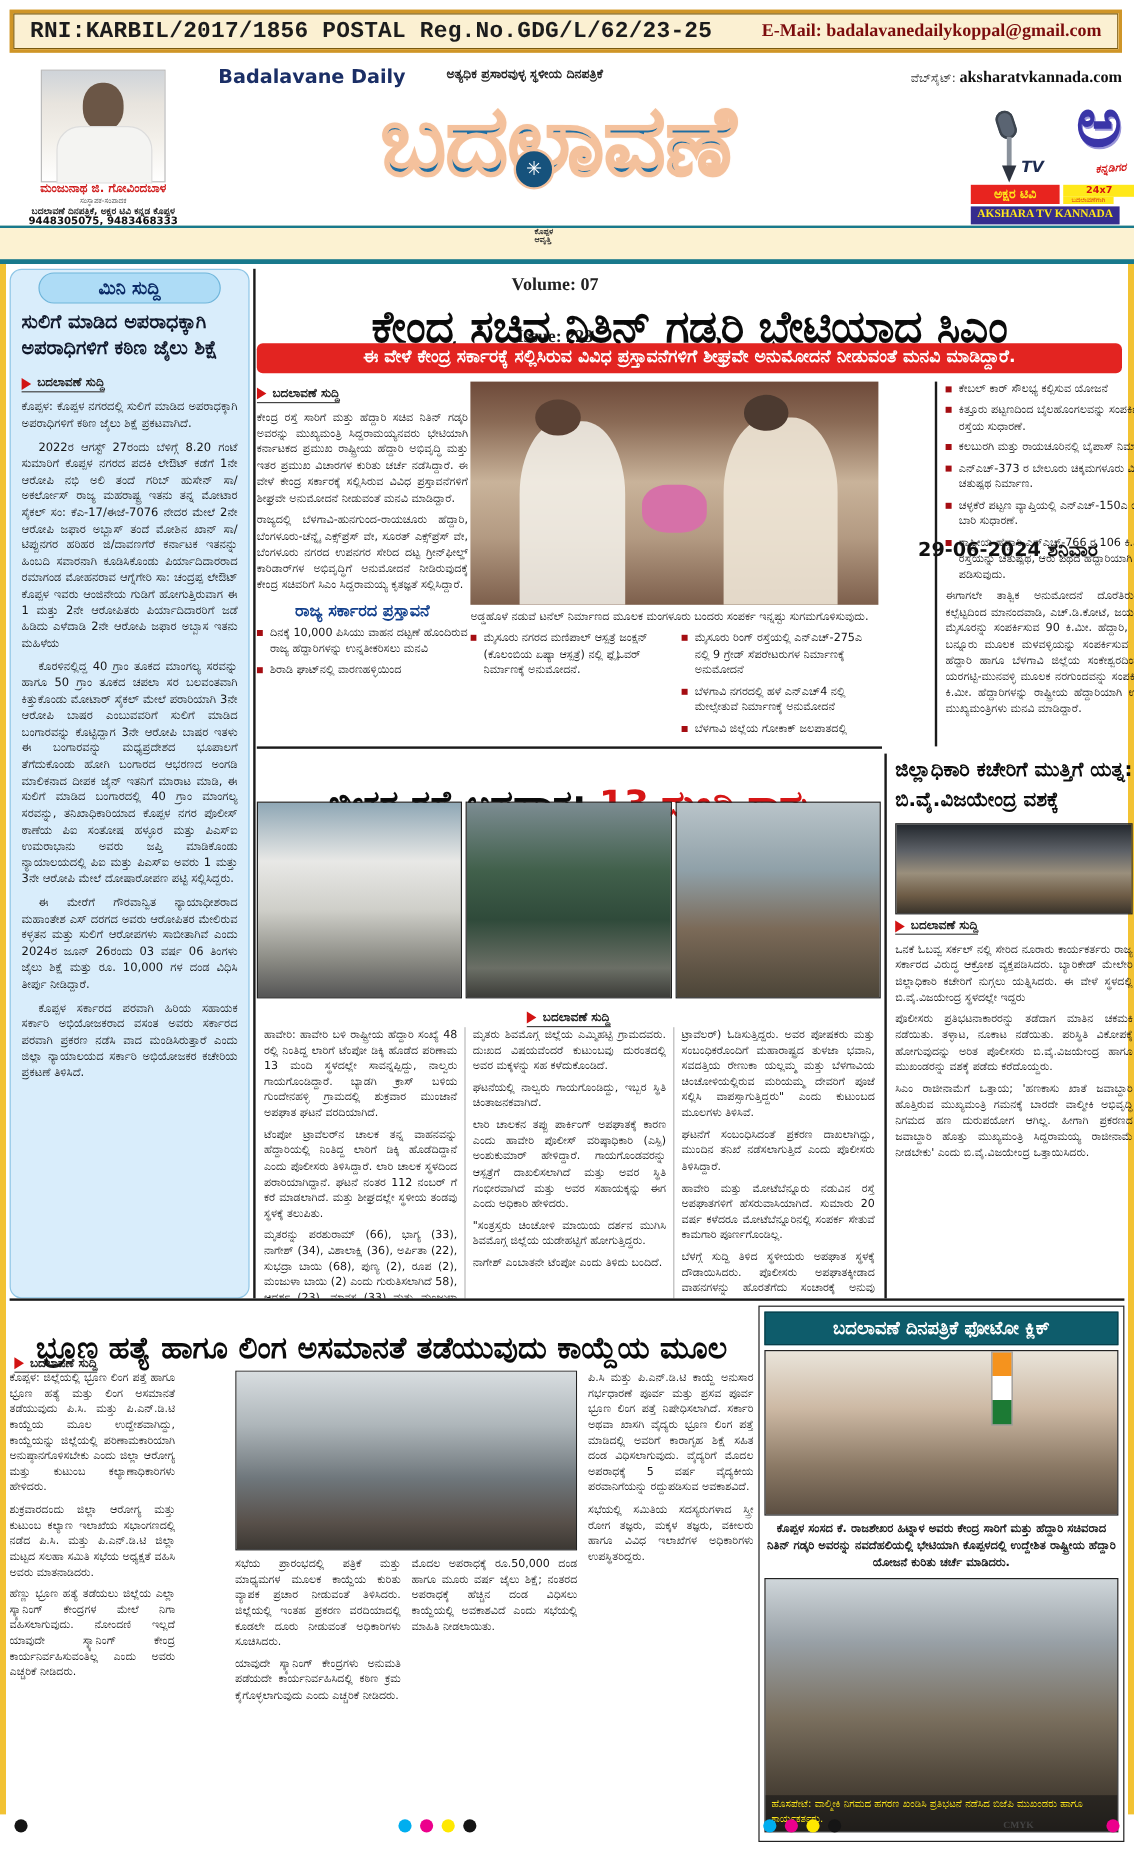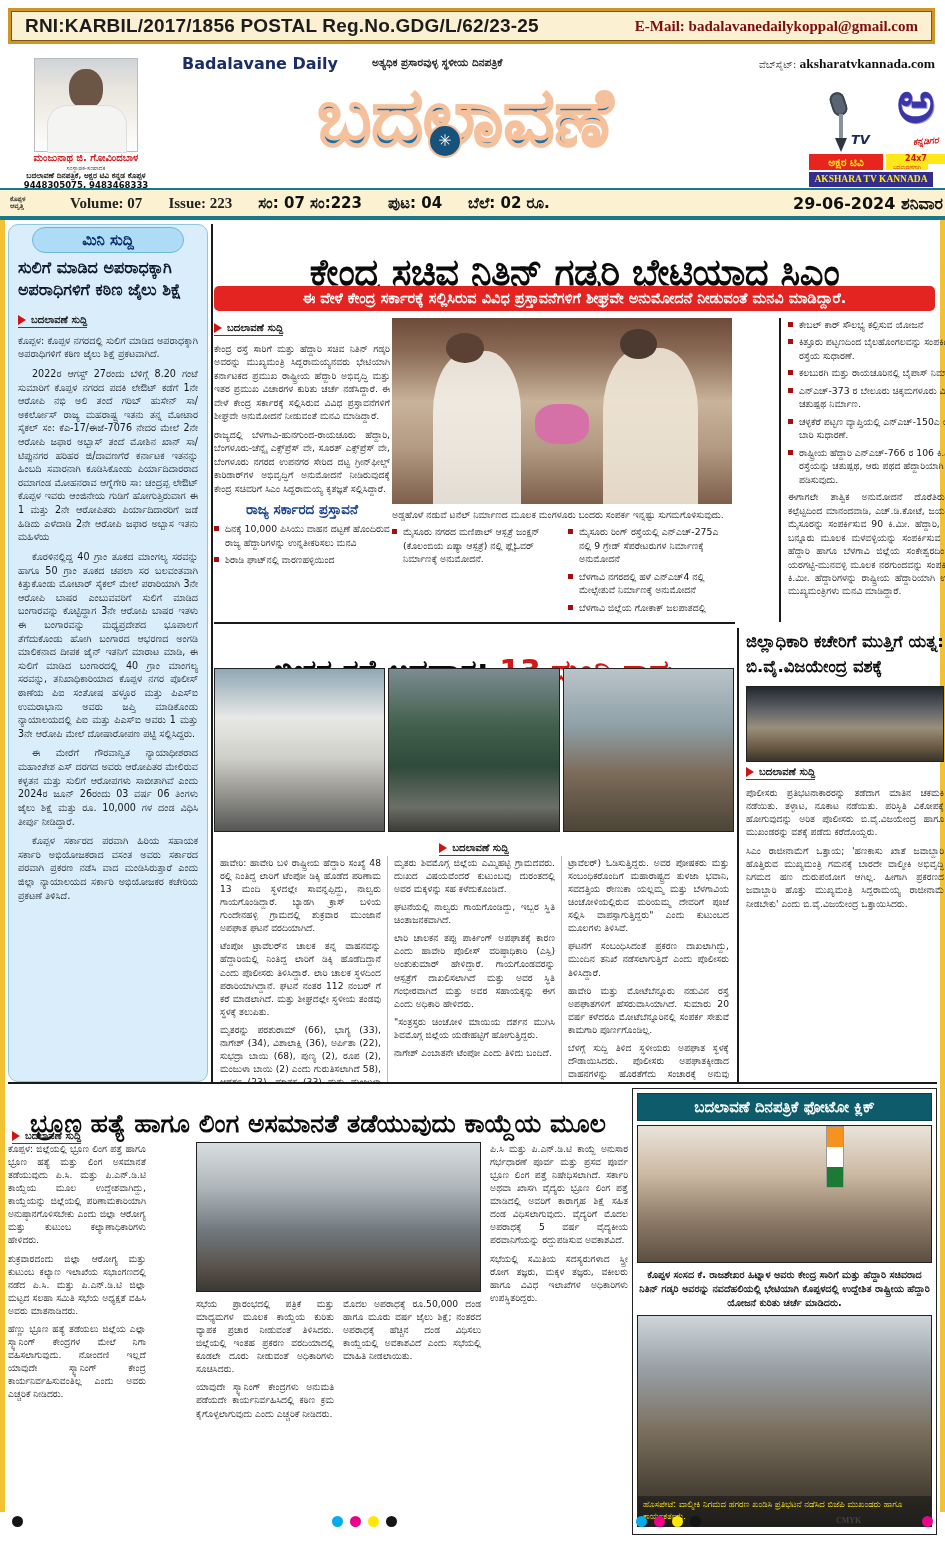--- a/index.html
+++ b/index.html
@@ -6,21 +6,21 @@
   .page{position:relative;width:945px;height:1542px;background:#ffffff;margin:0 auto;
         font-family:"DejaVu Sans",sans-serif;color:#161616;overflow:hidden;}
   .abs{position:absolute;}
   .justify{text-align:justify;}
   .col{overflow:hidden;}
 
   
   .topbar{left:8px;top:8px;width:927px;height:36px;background:#fbf0d2;
           border:3px solid #cf9527;box-shadow:inset 0 0 0 1px #7a5a10;
           display:flex;align-items:center;justify-content:space-between;padding:0 14px;box-sizing:border-box;}
-  .rni{font-family:Liberation Sans, sans-serif;font-weight:bold;font-size:19px;color:#1c1c1c;letter-spacing:.2px;}
+  .rni{font-family:Liberation Mono, monospace;font-weight:bold;font-size:19px;color:#1c1c1c;letter-spacing:.2px;}
   .email{font-family:"Liberation Serif",serif;font-weight:bold;font-size:15px;color:#7c0d0d;}
 
   
   .masthead{left:0;top:46px;width:945px;height:142px;}
   .pub-photo{left:34px;top:12px;width:102px;height:92px;border:1px solid #bbb;
              background:linear-gradient(180deg,#cfd4d9 0%,#e8e4de 30%,#f2efe9 60%,#ffffff 100%);}
   .pub-photo .head{position:absolute;left:34px;top:10px;width:34px;height:40px;border-radius:46%;background:#6b5646;}
   .pub-photo .body{position:absolute;left:12px;top:46px;width:78px;height:46px;border-radius:20px 20px 0 0;background:#f4f4f2;border:1px solid #ddd;}
   .pub-name{left:0;top:106px;width:172px;text-align:center;color:#cf1d1d;font-weight:bold;font-size:10px;}
   .pub-role{left:0;top:118px;width:172px;text-align:center;color:#333;font-size:6px;}
@@ -42,21 +42,21 @@
   .logo-tv{position:absolute;left:42px;top:58px;font-weight:800;font-style:italic;font-size:13px;color:#1d2b50;}
   .logo-script{position:absolute;right:0;top:62px;color:#d31414;font-size:9px;font-style:italic;transform:rotate(-4deg);font-weight:bold;}
   .logo-red{position:absolute;left:0;top:80px;width:74px;height:16px;background:#e8241f;color:#ffe81a;font-weight:bold;font-size:10.5px;text-align:center;line-height:16px;}
   .logo-24{position:absolute;left:77px;top:80px;width:60px;height:10px;background:#ffe81a;color:#d31414;font-weight:bold;font-size:8px;text-align:center;line-height:10px;}
   .logo-24sub{position:absolute;left:77px;top:90px;width:42px;background:#ffe81a;color:#d31414;font-size:5.5px;text-align:center;line-height:6px;}
   .logo-banner{position:absolute;left:0;top:98px;width:124px;height:15px;background:#352d8e;color:#ffe81a;font-weight:bold;font-size:9.5px;text-align:center;line-height:15px;font-family:"Liberation Serif",serif;}
 
   
   .infobar{left:0;top:188px;width:945px;height:32px;background:#fcf2d2;
            border-top:2px solid #19798c;border-bottom:4px solid #19798c;box-sizing:border-box;
-           display:flex;align-items:center;gap:26px;padding:0 2px 0 10px;}
+           display:flex;align-items:center;gap:26px;padding:0 30px 0 10px;flex-direction:column;}
   .edition{font-size:6.5px;line-height:7px;color:#333;font-weight:bold;width:34px;}
   .ib-en{font-family:"Liberation Serif",serif;font-weight:bold;font-size:15px;color:#222;}
   .ib-kn{font-weight:bold;font-size:15px;color:#111;}
   .ib-date{margin-left:auto;font-weight:bold;font-size:16px;color:#111;}
 
   
   .vrule{background:#1a1a1a;width:2px;}
   .hrule{background:#1a1a1a;height:2px;}
   .edge{width:5px;background:#f2c233;}
 
@@ -303,20 +303,21 @@
       <p class="justify">ಘಟನೆಗೆ ಸಂಬಂಧಿಸಿದಂತೆ ಪ್ರಕರಣ ದಾಖಲಾಗಿದ್ದು, ಮುಂದಿನ ತನಿಖೆ ನಡೆಸಲಾಗುತ್ತಿದೆ ಎಂದು ಪೊಲೀಸರು ತಿಳಿಸಿದ್ದಾರೆ.</p>
       <p class="justify">ಹಾವೇರಿ ಮತ್ತು ಮೋಟೆಬೆನ್ನೂರು ನಡುವಿನ ರಸ್ತೆ ಅಪಘಾತಗಳಿಗೆ ಹೆಸರುವಾಸಿಯಾಗಿದೆ. ಸುಮಾರು 20 ವರ್ಷ ಕಳೆದರೂ ಮೋಟೆಬೆನ್ನೂರಿನಲ್ಲಿ ಸಂಪರ್ಕ ಸೇತುವೆ ಕಾಮಗಾರಿ ಪೂರ್ಣಗೊಂಡಿಲ್ಲ.</p>
       <p class="justify">ಬೆಳಗ್ಗೆ ಸುದ್ದಿ ತಿಳಿದ ಸ್ಥಳೀಯರು ಅಪಘಾತ ಸ್ಥಳಕ್ಕೆ ದೌಡಾಯಿಸಿದರು. ಪೊಲೀಸರು ಅಪಘಾತಕ್ಕೀಡಾದ ವಾಹನಗಳನ್ನು ಹೊರತೆಗೆದು ಸಂಚಾರಕ್ಕೆ ಅನುವು ಮಾಡಿಕೊಟ್ಟರು.</p>
     </div>
   </div>
 
   <div class="abs s3 col">
     <div class="s3-h">ಜಿಲ್ಲಾಧಿಕಾರಿ ಕಚೇರಿಗೆ ಮುತ್ತಿಗೆ ಯತ್ನ: ಬಿ.ವೈ.ವಿಜಯೇಂದ್ರ ವಶಕ್ಕೆ</div>
     <div class="s3-photo"></div>
     <div class="byline">ಬದಲಾವಣೆ ಸುದ್ದಿ</div>
+    <p class="justify">ಒನಕೆ ಓಬವ್ವ ಸರ್ಕಲ್ ನಲ್ಲಿ ಸೇರಿದ ನೂರಾರು ಕಾರ್ಯಕರ್ತರು ರಾಜ್ಯ ಸರ್ಕಾರದ ವಿರುದ್ಧ ಆಕ್ರೋಶ ವ್ಯಕ್ತಪಡಿಸಿದರು. ಬ್ಯಾರಿಕೇಡ್ ಮೇಲೇರಿ ಜಿಲ್ಲಾಧಿಕಾರಿ ಕಚೇರಿಗೆ ನುಗ್ಗಲು ಯತ್ನಿಸಿದರು. ಈ ವೇಳೆ ಸ್ಥಳದಲ್ಲಿ ಬಿ.ವೈ.ವಿಜಯೇಂದ್ರ ಸ್ಥಳದಲ್ಲೇ ಇದ್ದರು</p>
     <p class="justify">ಪೊಲೀಸರು ಪ್ರತಿಭಟನಾಕಾರರನ್ನು ತಡೆದಾಗ ಮಾತಿನ ಚಕಮಕಿ ನಡೆಯಿತು. ತಳ್ಳಾಟ, ನೂಕಾಟ ನಡೆಯಿತು. ಪರಿಸ್ಥಿತಿ ವಿಕೋಪಕ್ಕೆ ಹೋಗುವುದನ್ನು ಅರಿತ ಪೊಲೀಸರು ಬಿ.ವೈ.ವಿಜಯೇಂದ್ರ ಹಾಗೂ ಮುಖಂಡರನ್ನು ವಶಕ್ಕೆ ಪಡೆದು ಕರೆದೊಯ್ದರು.</p>
     <p class="justify">ಸಿಎಂ ರಾಜೀನಾಮೆಗೆ ಒತ್ತಾಯ; 'ಹಣಕಾಸು ಖಾತೆ ಜವಾಬ್ದಾರಿ ಹೊತ್ತಿರುವ ಮುಖ್ಯಮಂತ್ರಿ ಗಮನಕ್ಕೆ ಬಾರದೇ ವಾಲ್ಮೀಕಿ ಅಭಿವೃದ್ಧಿ ನಿಗಮದ ಹಣ ದುರುಪಯೋಗ ಆಗಿಲ್ಲ. ಹೀಗಾಗಿ ಪ್ರಕರಣದ ಜವಾಬ್ದಾರಿ ಹೊತ್ತು ಮುಖ್ಯಮಂತ್ರಿ ಸಿದ್ದರಾಮಯ್ಯ ರಾಜೀನಾಮೆ ನೀಡಬೇಕು' ಎಂದು ಬಿ.ವೈ.ವಿಜಯೇಂದ್ರ ಒತ್ತಾಯಿಸಿದರು.</p>
   </div>
 
   <div class="abs hrule" style="left:8px;top:1082px;width:929px;"></div>
 
   <h2 class="abs h4">ಭ್ರೂಣ ಹತ್ಯೆ ಹಾಗೂ ಲಿಂಗ ಅಸಮಾನತೆ ತಡೆಯುವುದು ಕಾಯ್ದೆಯ ಮೂಲ ಉದ್ದೇಶ</h2>
   <div class="abs s4-byline">
     <span class="byline">ಬದಲಾವಣೆ ಸುದ್ದಿ</span>
   </div>

